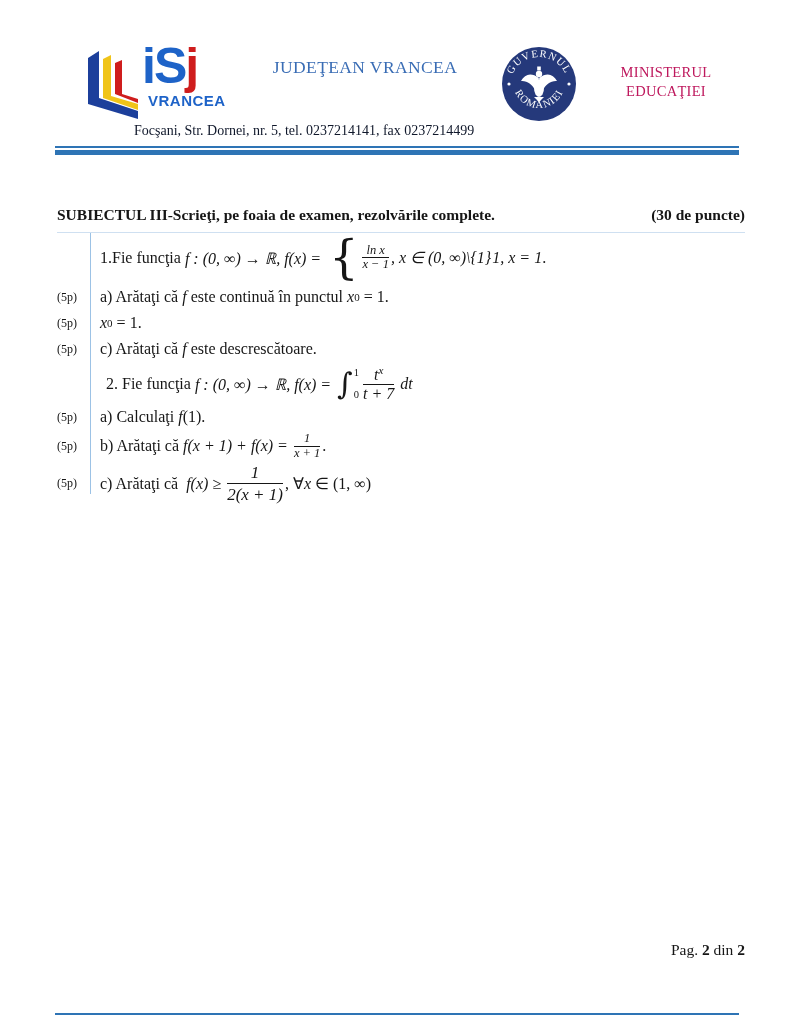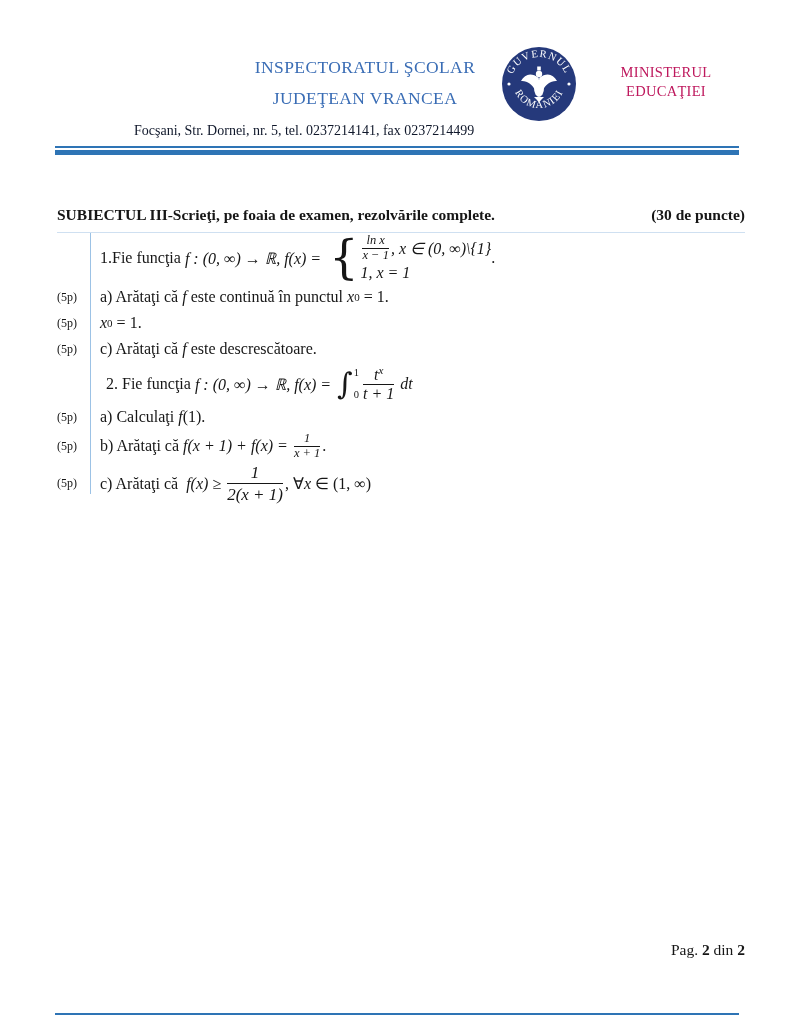--- a/index.html
+++ b/index.html
@@ -45,42 +45,52 @@
   sub.ms{font-size:11px;line-height:0;}
   sup.msup{font-size:11px;line-height:0;font-style:italic;}
 
   .frac{display:inline-flex;flex-direction:column;text-align:center;line-height:1.1;
         vertical-align:middle;margin:0 2px;}
   .frac .num{border-bottom:1px solid #161616;padding:0 3px;}
   .frac.sm{font-size:12.5px;}
   .frac.lg{font-size:17px;line-height:1.25;}
   .brace{font-family:"DejaVu Serif",serif;font-size:46px;font-weight:300;line-height:.9;
          margin:0 2px 0 4px;}
-  .cases{display:inline-flex;flex-direction:column;align-items:flex-start;gap:1px;}
+  .cases{display:inline-flex;flex-direction:row;align-items:center;gap:1px;}
   .case-line{display:flex;align-items:center;}
   .integral{display:inline-flex;align-items:center;margin:0 2px;}
   .int-glyph{font-size:30px;line-height:1;font-family:"DejaVu Serif",serif;}
   .int-limits{display:inline-flex;flex-direction:column;justify-content:space-between;
               height:32px;font-size:10.5px;line-height:1;margin-left:1px;}
   .p2-indent{margin-left:6px;}
 
   
   .pagenum{position:absolute;right:46px;top:941px;font-size:15.5px;}
   .pagenum b{font-weight:bold;}
   .examline{position:absolute;left:0;top:958px;width:100%;text-align:center;font-size:15.5px;}
   .bottomline{position:absolute;left:55px;top:1013px;width:684px;height:2px;background:#2e74b5;}
 </style>
 </head>
 <body>
 
 <div class="page">
 
+  <div class="logo">
+    <svg width="54" height="80" viewBox="0 0 54 80">
+      <polygon points="2,16 13,9 13,56 52,69 52,77 2,62" fill="#1c3f9b"></polygon>
+      <polygon points="17,17 25,13 25,54 52,62 52,68 17,56" fill="#f0c419"></polygon>
+      <polygon points="29,21 36,18 36,52 52,57 52,61 29,52" fill="#cf1d1d"></polygon>
+    </svg>
+    <div>
+      <div class="logo-letters"><span class="logo-i">i</span><span class="logo-s">S</span><span class="logo-j">j</span></div>
+      <div class="logo-city">VRANCEA</div>
+    </div>
+  </div>
 
   <div class="inspectorate">
-    <div>INSPECTORATUL ŞCOLAR</div>
     <div>JUDEŢEAN VRANCEA</div>
   </div>
 
   <div class="seal">
     <svg width="78" height="78" viewBox="0 0 78 78">
       <circle cx="39" cy="39" r="37" fill="#25397b"></circle>
       <defs>
         <path id="arcTop" d="M 10,41 A 29,29 0 0 1 68,41" fill="none"></path>
         <path id="arcBot" d="M 13,37 A 26,26 0 0 0 65,37" fill="none"></path>
       </defs>
@@ -138,21 +148,21 @@
         <div class="pts">(5p)</div>
         <div class="cnt"><span class="mi">x</span><sub class="ms">0</sub><span> = 1.</span></div>
       </div>
     <div class="trow r-item">
         <div class="pts">(5p)</div>
         <div class="cnt"><span>c) Arătaţi că </span><span class="mi">f</span><span> este descrescătoare.</span></div>
       </div>
 
     <div class="trow r-stmt2">
       <div class="pts"></div>
-      <div class="cnt"><span class="p2-indent">2. Fie funcţia </span><span class="mi">f : (0, ∞) → ℝ, f(x) = </span><span class="integral"><span class="int-glyph">∫</span><span class="int-limits"><span>1</span><span>0</span></span></span><span class="frac mi"><span class="num"><span>t</span><sup class="msup">x</sup></span><span class="den">t + 1</span></span><span class="mi"> dt</span></div>
+      <div class="cnt"><span class="p2-indent">2. Fie funcţia </span><span class="mi">f : (0, ∞) → ℝ, f(x) = </span><span class="integral"><span class="int-glyph">∫</span><span class="int-limits"><span>1</span><span>0</span></span></span><span class="frac mi"><span class="num"><span>t</span><sup class="msup">x</sup></span><span class="den">t + 7</span></span><span class="mi"> dt</span></div>
     </div>
 
     <div class="trow r-item">
         <div class="pts">(5p)</div>
         <div class="cnt"><span>a) Calculaţi </span><span class="mi">f</span><span>(1).</span></div>
       </div>
     <div class="trow r-2b">
         <div class="pts">(5p)</div>
         <div class="cnt"><span>b) Arătaţi că </span><span class="mi">f(x + 1) + f(x) = </span><span class="frac mi sm"><span class="num">1</span><span class="den">x + 1</span></span><span>.</span></div>
       </div>

